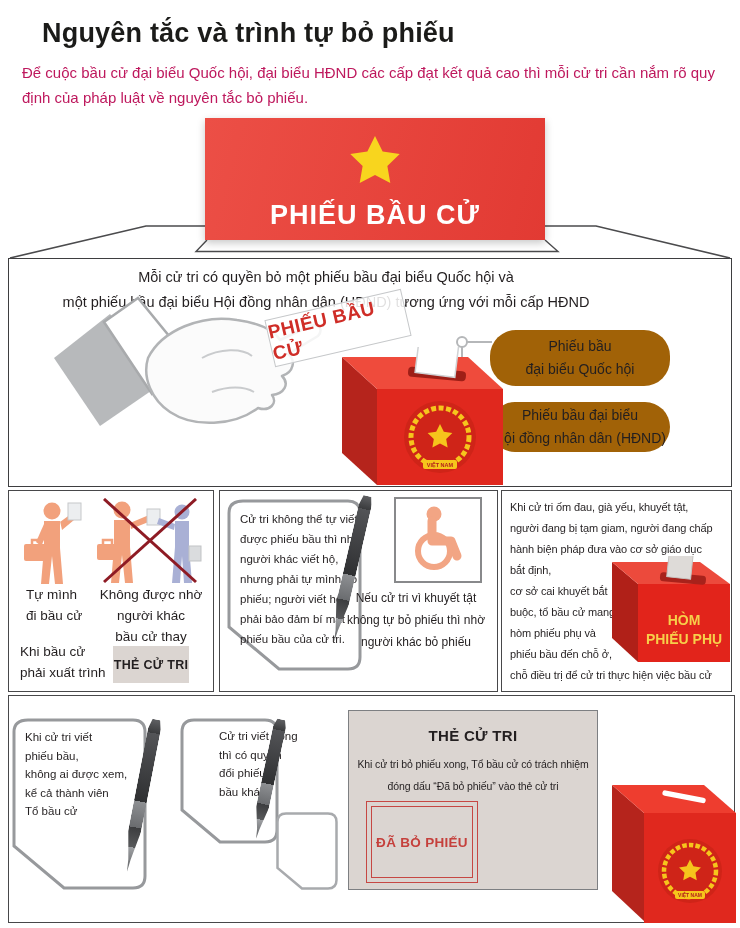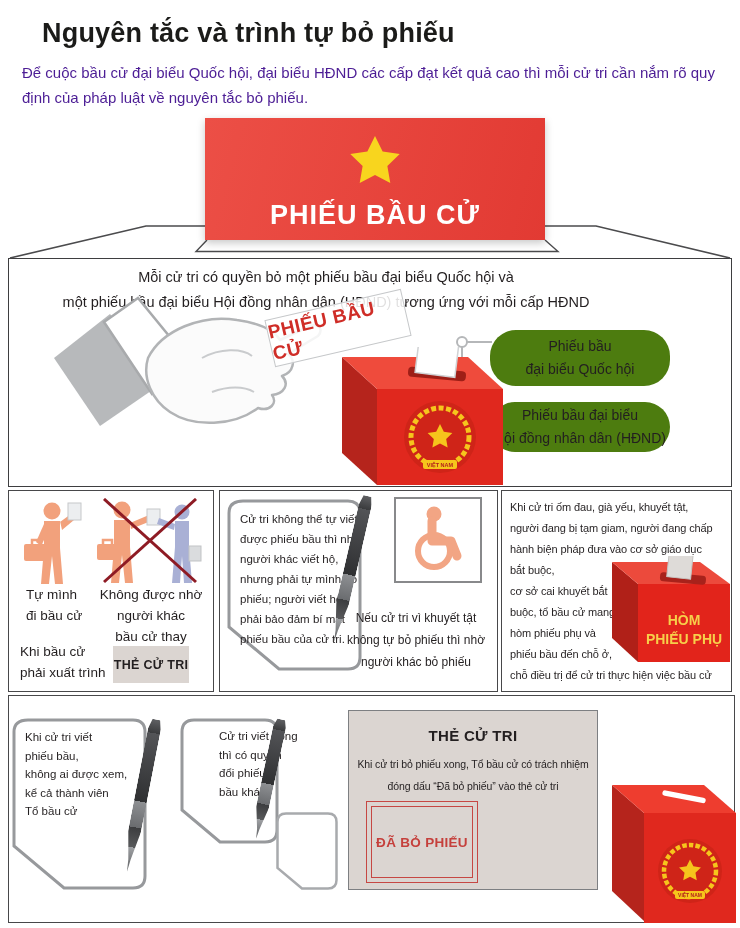--- a/index.html
+++ b/index.html
@@ -1,30 +1,30 @@
 <!DOCTYPE html>
 <html><head>
 <meta charset="utf-8">
 <style>
   html,body{margin:0;padding:0;background:#fff;}
   .page{position:relative;width:740px;height:928px;background:#fff;overflow:hidden;
         font-family:"Liberation Sans","DejaVu Sans",sans-serif;color:#231f20;}
   .abs{position:absolute;}
   .panel{position:absolute;border:1.5px solid #48484a;background:#fff;box-sizing:border-box;}
   .title{left:22px;top:18px;font-size:27px;font-weight:bold;letter-spacing:.2px;color:#1b1b19;margin-left:20px;}
-  .intro{left:22px;top:60px;width:706px;font-size:15px;line-height:25px;color:#4c1d95;}
+  .intro{left:22px;top:60px;width:706px;font-size:15px;line-height:25px;color:#be185d;}
   .flag{left:205px;top:118px;width:340px;height:122px;background:linear-gradient(105deg,#ec4f46,#e23a33);
         box-shadow:0 3px 8px rgba(0,0,0,.22);z-index:3;}
   .flag-label{position:absolute;left:0;right:0;top:82px;text-align:center;color:#fff;
         font-size:27px;font-weight:bold;letter-spacing:1px;}
   .para{left:8px;top:265px;width:636px;text-align:center;font-size:14.5px;line-height:25px;z-index:2;}
   .card{left:268px;top:304px;width:138px;height:46px;background:rgba(255,255,255,.86);
         border:1.5px solid #c6c8ca;transform:rotate(-13deg);display:flex;align-items:center;
         justify-content:center;font-size:19px;font-weight:bold;color:#cf2d27;letter-spacing:.5px;z-index:4;}
-  .lbl{background:#4d7c0f;display:flex;flex-direction:column;align-items:center;justify-content:center;
+  .lbl{background:#a16207;display:flex;flex-direction:column;align-items:center;justify-content:center;
         font-size:14px;line-height:23px;z-index:2;border-radius:26px;}
   .cap{font-size:13.5px;line-height:21px;}
   .graybox{background:#dbd5d1;display:flex;align-items:center;justify-content:center;
         font-size:12.5px;font-weight:bold;letter-spacing:.3px;}
   .note-text{font-size:11px;line-height:19px;}
   .note-text div{white-space:nowrap;}
   .pen{position:absolute;width:13px;z-index:5;
        background:linear-gradient(180deg,#606164 0%,#3a3b3d 9%,#535457 9%,#2f3032 54%,#8e9093 54%,
                  #6a6c6f 71%,#3c3d3f 71%,#58595b 84%,#9fa1a4 84%,#5c5e60 100%);
        clip-path:polygon(22% 0,80% 0,100% 7%,100% 73%,62% 92%,52% 100%,44% 92%,0 73%,0 7%);}
@@ -160,31 +160,31 @@
     <div>phiếu bầu của cử tri.</div>
   </div>
   <div class="pen" style="left:344px;top:494px;height:150px;transform:rotate(13deg);"></div>
   <div class="abs" style="left:394px;top:497px;width:88px;height:86px;border:2px solid #88898b;box-sizing:border-box;background:#fff;">
     <svg style="position:absolute;left:10px;top:6px" width="64" height="68" viewBox="0 0 64 68">
       <circle cx="28" cy="9" r="7.5" fill="#f2a584"></circle>
       <path d="M26 16 V36 H45 L51 51" stroke="#f2a584" stroke-width="9" fill="none" stroke-linecap="round" stroke-linejoin="round"></path>
       <circle cx="28" cy="46" r="16" fill="none" stroke="#f2a584" stroke-width="6"></circle>
     </svg>
   </div>
-  <div class="abs" style="left:340px;top:607px;width:152px;text-align:center;font-size:12px;line-height:22px;">
+  <div class="abs" style="left:340px;top:587px;width:152px;text-align:center;font-size:12px;line-height:22px;">
     <div>Nếu cử tri vì khuyết tật</div>
     <div>không tự bỏ phiếu thì nhờ</div>
     <div>người khác bỏ phiếu</div>
   </div>
 
   <div class="abs plines" style="left:510px;top:497px;font-size:11px;line-height:21px;letter-spacing:-.1px;">
     <div>Khi cử tri ốm đau, già yếu, khuyết tật,</div>
     <div>người đang bị tạm giam, người đang chấp</div>
     <div>hành biện pháp đưa vào cơ sở giáo dục</div>
-    <div>bắt buộc,</div>
+    <div>bắt định,</div>
     <div>cơ sở cai khuyết bắt</div>
     <div>buộc, tổ bầu cử mang</div>
     <div>hòm phiếu phụ và</div>
     <div>phiếu bầu đến chỗ ở,</div>
     <div>chỗ điều trị để cử tri thực hiện việc bầu cử</div>
   </div>
   <svg class="abs" style="left:604px;top:556px" width="126" height="114" viewBox="0 0 126 114">
     <polygon points="8,6 34,28 34,106 8,82" fill="#b02018"></polygon>
     <polygon points="8,6 96,6 126,28 34,28" fill="#ec4a3c"></polygon>
     <rect x="34" y="28" width="92" height="78" fill="#e2241b"></rect>

